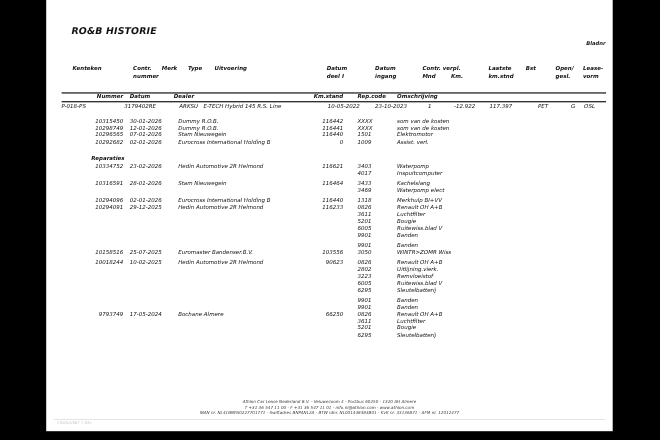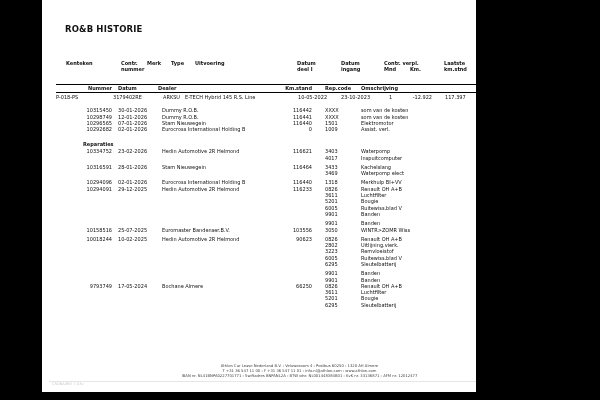--- a/index.html
+++ b/index.html
@@ -1,16 +1,16 @@
 <!DOCTYPE html>
 <html><head>
 <meta charset="utf-8">
 <style>
   html,body { margin:0; padding:0; background:#000; }
-  #viewport { position:relative; width:476px; height:400px; overflow:hidden; background:#000; }
+  #viewport { position:relative; width:600px; height:400px; overflow:hidden; background:#000;font-style:italic; }
   #scale { position:absolute; top:0; left:0; width:1200px; height:800px;
            transform:scale(0.5); transform-origin:0 0; }
   .page { position:absolute; left:84px; top:0; width:1030px; height:784px;
           background:#ffffff; color:#111;
           font-family:"DejaVu Sans", sans-serif; font-size:10px; }
   .abs { position:absolute; white-space:nowrap; }
   .b { font-weight:bold; }
   .title { font-size:17px; font-weight:bold; letter-spacing:0.3px; }
   .h1 { position:absolute; font-weight:bold; font-size:10px; white-space:nowrap; }
   .rule { position:absolute; left:28px; width:990px; height:1.5px; background:#000; }

